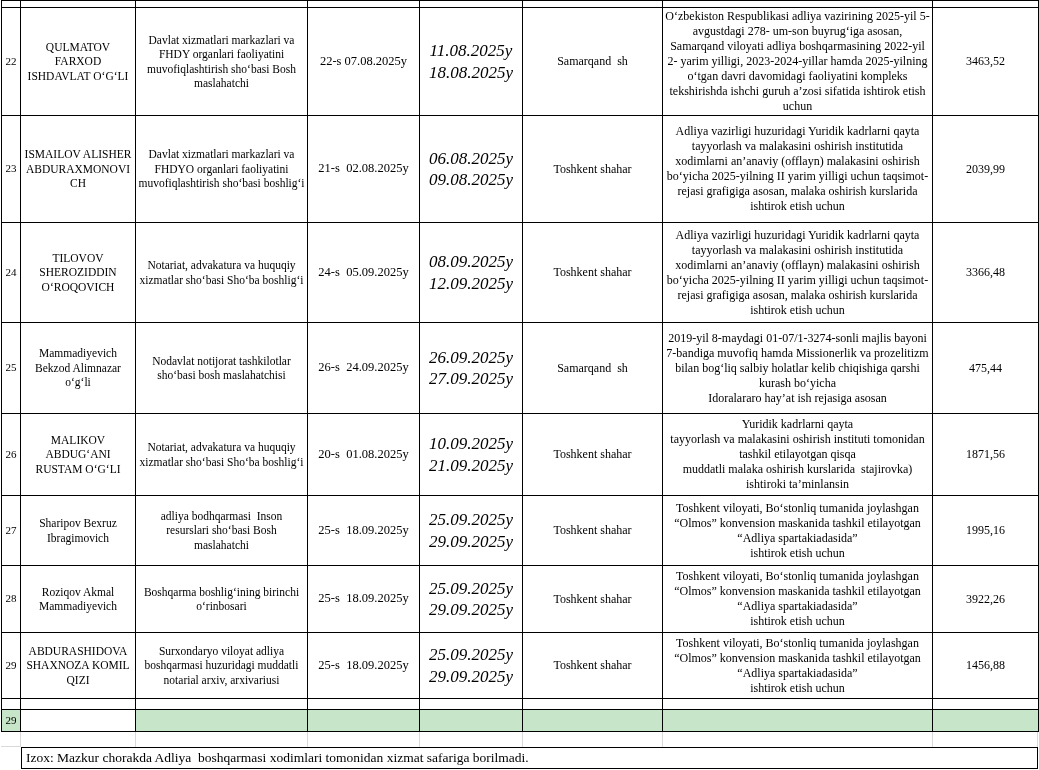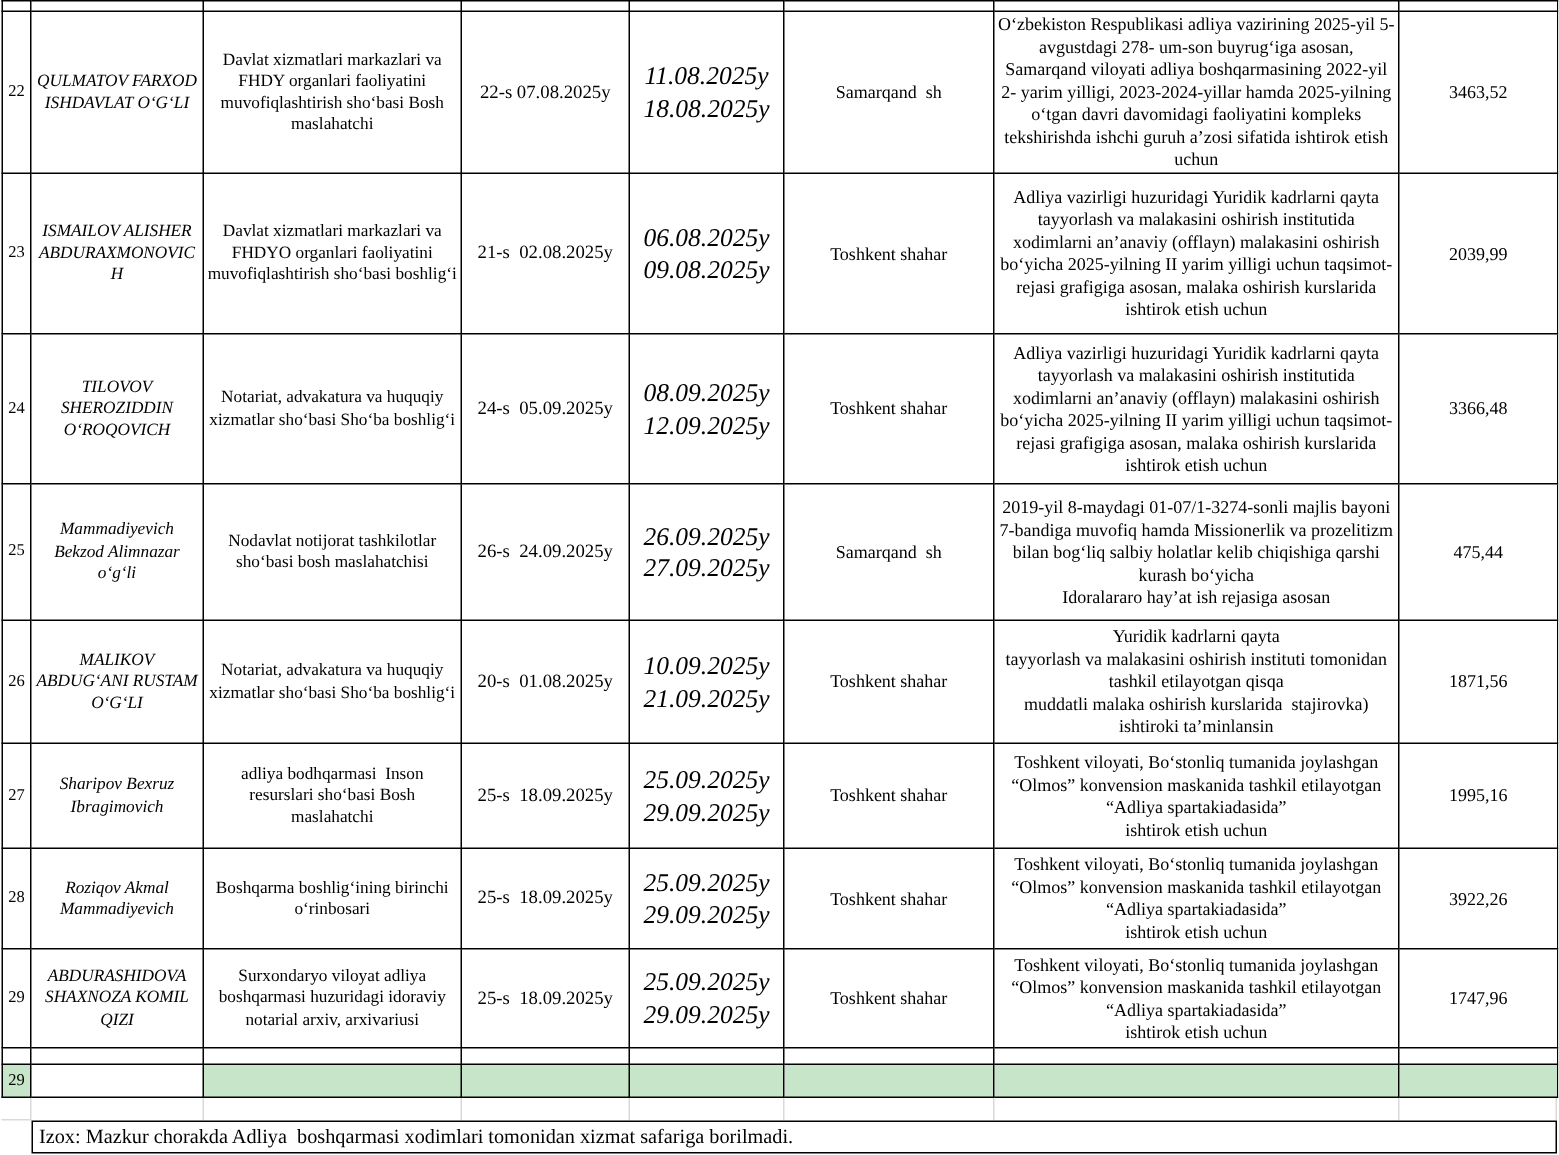--- a/index.html
+++ b/index.html
@@ -25,21 +25,21 @@
     white-space: pre-wrap;
     overflow: hidden;
     word-wrap: break-word;
     overflow-wrap: break-word;
     line-height: 1.25;
   }
   tr.sliver-top { height: 7px; }
   tr.sliver-mid { height: 11px; }
   tr.summary-row { height: 22px; }
   .c-num     { font-size: 11px; }
-  .c-name    { font-size: 11.5px; font-style: italic; }
+  .c-name    { font-size: 11.5px; }
   .c-pos     { font-size: 11.5px; }
   .c-order   { font-size: 12.5px; }
   .c-dates   { font-size: 17px; line-height: 1.4; font-style: italic; }
   .c-loc     { font-size: 12px; }
   .c-purpose { font-size: 12px; line-height: 1.22; }
   .c-amt     { font-size: 12px; }
   
   .gridrow {
     position: relative;
     margin-left: 1px;
@@ -200,30 +200,30 @@
     <td class="c-purpose">Toshkent viloyati, Bo‘stonliq tumanida joylashgan
 “Olmos” konvension maskanida tashkil etilayotgan
 “Adliya spartakiadasida”
 ishtirok etish uchun</td>
     <td class="c-amt">3922,26</td>
   </tr>
 
   <tr class="data-row" style="height: 66px;">
     <td class="c-num">29</td>
     <td class="c-name">ABDURASHIDOVA SHAXNOZA KOMIL QIZI</td>
-    <td class="c-pos">Surxondaryo viloyat adliya boshqarmasi huzuridagi idoraviy notarial arxiv, arxivariusi</td>
+    <td class="c-pos">Surxondaryo viloyat adliya boshqarmasi huzuridagi muddatli notarial arxiv, arxivariusi</td>
     <td class="c-order">25-s  18.09.2025y</td>
     <td class="c-dates">25.09.2025y
 29.09.2025y</td>
     <td class="c-loc">Toshkent shahar</td>
     <td class="c-purpose">Toshkent viloyati, Bo‘stonliq tumanida joylashgan
 “Olmos” konvension maskanida tashkil etilayotgan
 “Adliya spartakiadasida”
 ishtirok etish uchun</td>
-    <td class="c-amt">1747,96</td>
+    <td class="c-amt">1456,88</td>
   </tr>
 <tr class="sliver-mid" id="after-rows-marker">
         <td></td>
           <td></td>
         <td></td>
           <td></td>
         <td></td>
           <td></td>
         <td></td>
           <td></td>

